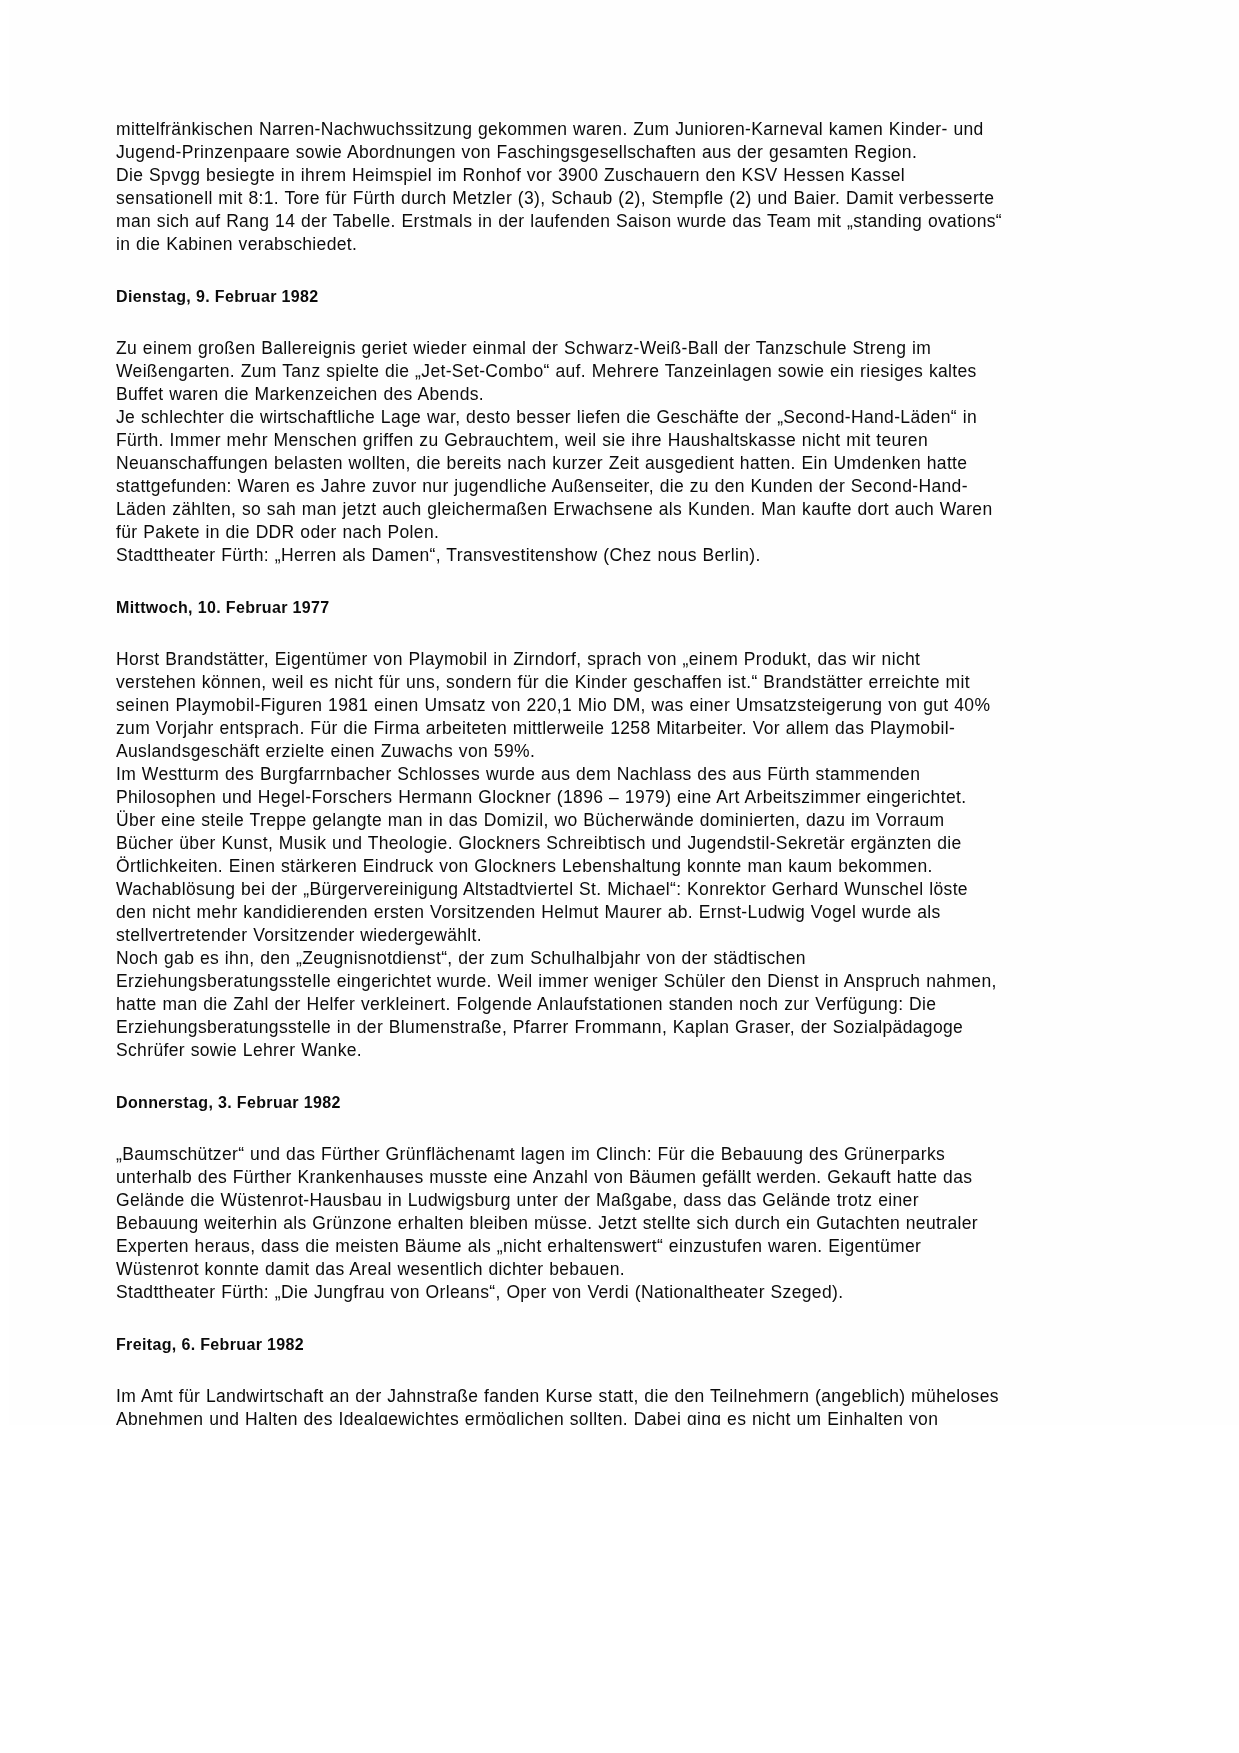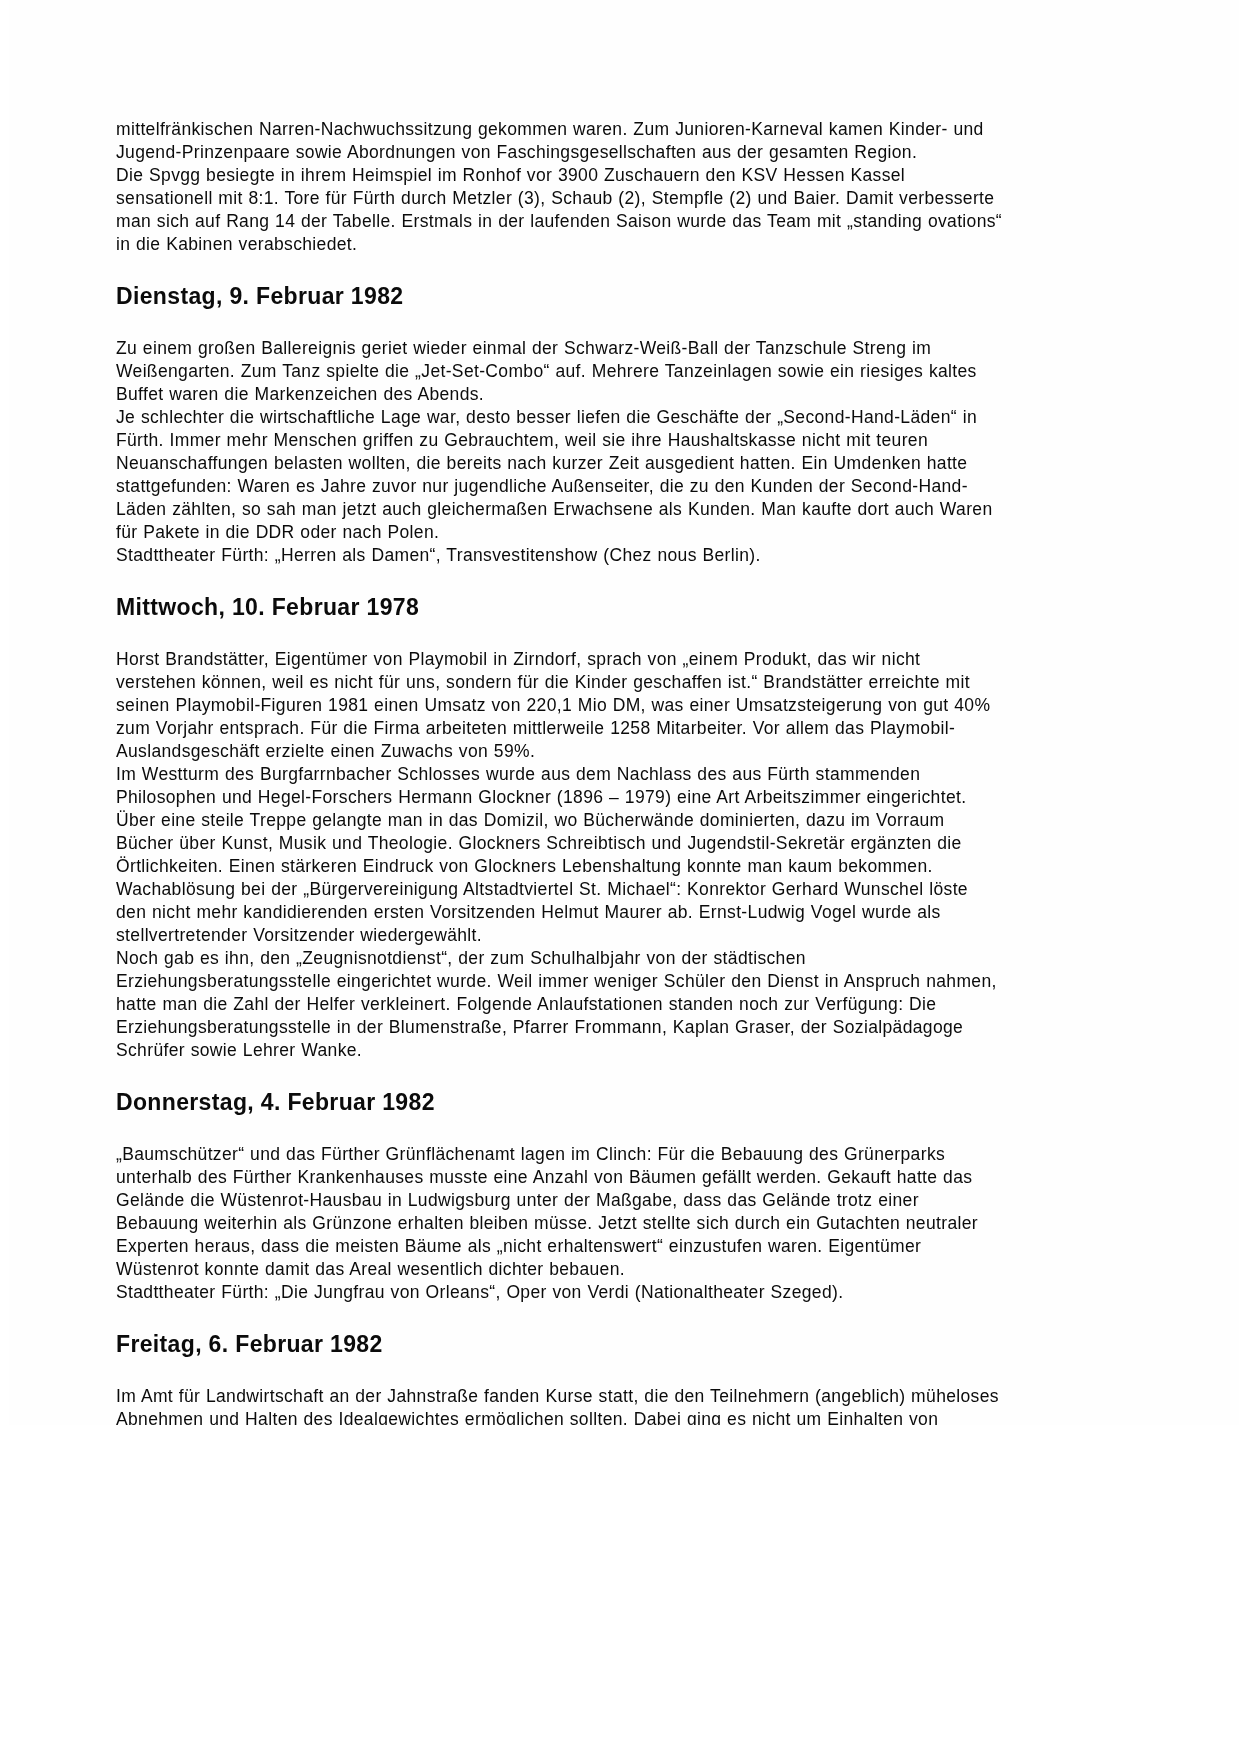--- a/index.html
+++ b/index.html
@@ -25,21 +25,21 @@
   }
   .block {
     white-space: pre;            
     font-size: 17.5px;
     line-height: 23px;
     letter-spacing: 0.35px;
     word-spacing: 0.5px;
     margin: 0;
   }
   .heading {
-    font-size: 23px;
+    font-size: 16px;
     line-height: 23px;
     letter-spacing: 0.35px;
     font-weight: bold;
     margin: 29px 0 29px 0;
     white-space: pre;
   }
   .pagenum {
     width: 1022px;
     margin-top: 17px;
     text-align: center;
@@ -67,40 +67,40 @@
         <div class="block">Zu einem großen Ballereignis geriet wieder einmal der Schwarz-Weiß-Ball der Tanzschule Streng im
 Weißengarten. Zum Tanz spielte die „Jet-Set-Combo“ auf. Mehrere Tanzeinlagen sowie ein riesiges kaltes
 Buffet waren die Markenzeichen des Abends.
 Je schlechter die wirtschaftliche Lage war, desto besser liefen die Geschäfte der „Second-Hand-Läden“ in
 Fürth. Immer mehr Menschen griffen zu Gebrauchtem, weil sie ihre Haushaltskasse nicht mit teuren
 Neuanschaffungen belasten wollten, die bereits nach kurzer Zeit ausgedient hatten. Ein Umdenken hatte
 stattgefunden: Waren es Jahre zuvor nur jugendliche Außenseiter, die zu den Kunden der Second-Hand-
 Läden zählten, so sah man jetzt auch gleichermaßen Erwachsene als Kunden. Man kaufte dort auch Waren
 für Pakete in die DDR oder nach Polen.
 Stadttheater Fürth: „Herren als Damen“, Transvestitenshow (Chez nous Berlin).</div>
-        <div class="heading">Mittwoch, 10. Februar 1978</div>
+        <div class="heading">Mittwoch, 10. Februar 1977</div>
         <div class="block">Horst Brandstätter, Eigentümer von Playmobil in Zirndorf, sprach von „einem Produkt, das wir nicht
 verstehen können, weil es nicht für uns, sondern für die Kinder geschaffen ist.“ Brandstätter erreichte mit
 seinen Playmobil-Figuren 1981 einen Umsatz von 220,1 Mio DM, was einer Umsatzsteigerung von gut 40%
 zum Vorjahr entsprach. Für die Firma arbeiteten mittlerweile 1258 Mitarbeiter. Vor allem das Playmobil-
 Auslandsgeschäft erzielte einen Zuwachs von 59%.
 Im Westturm des Burgfarrnbacher Schlosses wurde aus dem Nachlass des aus Fürth stammenden
 Philosophen und Hegel-Forschers Hermann Glockner (1896 – 1979) eine Art Arbeitszimmer eingerichtet.
 Über eine steile Treppe gelangte man in das Domizil, wo Bücherwände dominierten, dazu im Vorraum
 Bücher über Kunst, Musik und Theologie. Glockners Schreibtisch und Jugendstil-Sekretär ergänzten die
 Örtlichkeiten. Einen stärkeren Eindruck von Glockners Lebenshaltung konnte man kaum bekommen.
 Wachablösung bei der „Bürgervereinigung Altstadtviertel St. Michael“: Konrektor Gerhard Wunschel löste
 den nicht mehr kandidierenden ersten Vorsitzenden Helmut Maurer ab. Ernst-Ludwig Vogel wurde als
 stellvertretender Vorsitzender wiedergewählt.
 Noch gab es ihn, den „Zeugnisnotdienst“, der zum Schulhalbjahr von der städtischen
 Erziehungsberatungsstelle eingerichtet wurde. Weil immer weniger Schüler den Dienst in Anspruch nahmen,
 hatte man die Zahl der Helfer verkleinert. Folgende Anlaufstationen standen noch zur Verfügung: Die
 Erziehungsberatungsstelle in der Blumenstraße, Pfarrer Frommann, Kaplan Graser, der Sozialpädagoge
 Schrüfer sowie Lehrer Wanke.</div>
-        <div class="heading">Donnerstag, 4. Februar 1982</div>
+        <div class="heading">Donnerstag, 3. Februar 1982</div>
         <div class="block">„Baumschützer“ und das Fürther Grünflächenamt lagen im Clinch: Für die Bebauung des Grünerparks
 unterhalb des Fürther Krankenhauses musste eine Anzahl von Bäumen gefällt werden. Gekauft hatte das
 Gelände die Wüstenrot-Hausbau in Ludwigsburg unter der Maßgabe, dass das Gelände trotz einer
 Bebauung weiterhin als Grünzone erhalten bleiben müsse. Jetzt stellte sich durch ein Gutachten neutraler
 Experten heraus, dass die meisten Bäume als „nicht erhaltenswert“ einzustufen waren. Eigentümer
 Wüstenrot konnte damit das Areal wesentlich dichter bebauen.
 Stadttheater Fürth: „Die Jungfrau von Orleans“, Oper von Verdi (Nationaltheater Szeged).</div>
         <div class="heading">Freitag, 6. Februar 1982</div>
         <div class="block">Im Amt für Landwirtschaft an der Jahnstraße fanden Kurse statt, die den Teilnehmern (angeblich) müheloses
 Abnehmen und Halten des Idealgewichtes ermöglichen sollten. Dabei ging es nicht um Einhalten von

